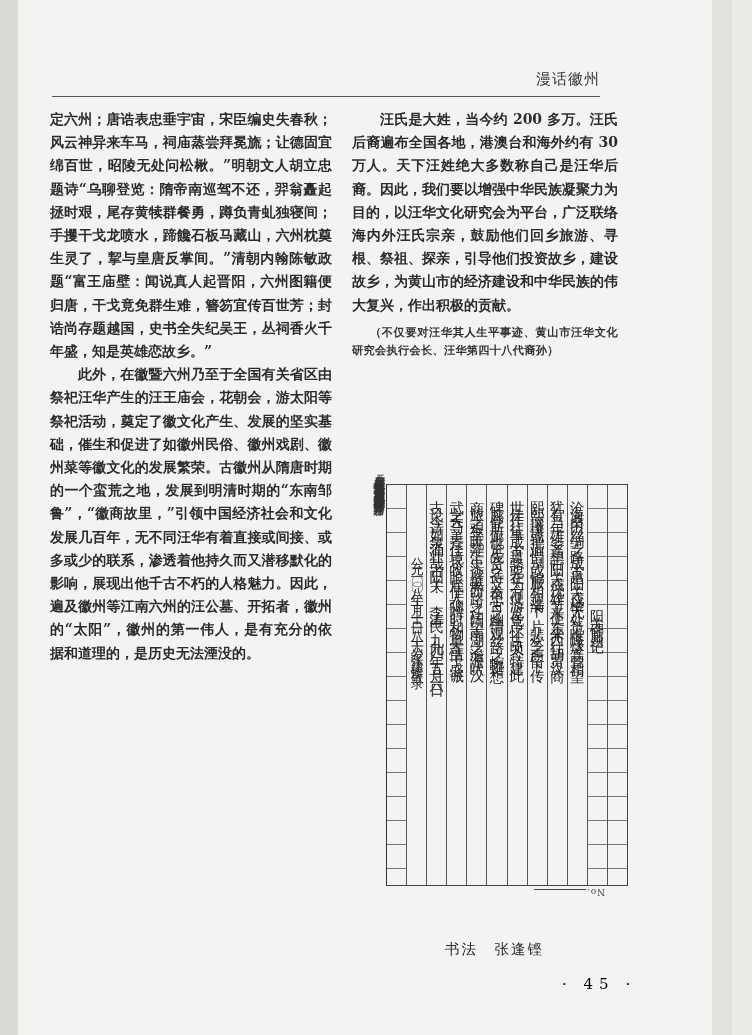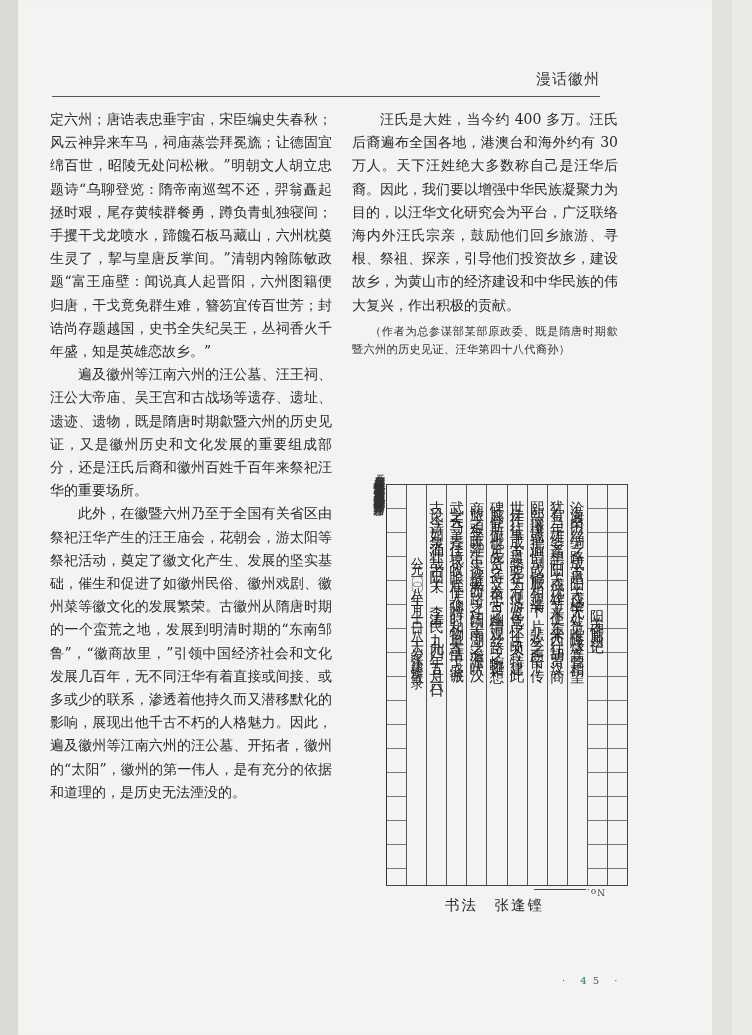--- a/index.html
+++ b/index.html
@@ -23,20 +23,21 @@
     font-size: 15px; letter-spacing: 1px; color: #333;
   }
   .head-rule {
     position: absolute; left: 52px; top: 96px; width: 548px; height: 0;
     border-top: 1.5px solid #555;
   }
   .col {
     position: absolute; top: 108px;
     font-size: 14px; line-height: 23.2px; color: #2b2b2b;
     text-align: justify;
+    font-weight: bold;
   }
   .col p { margin: 0; }
   .col p.indent { text-indent: 2em; }
   .col-left { left: 50px; width: 282px; }
   .col-right { left: 352px; width: 266px; }
   .author-note {
     font-size: 11.2px; line-height: 18px; color: #333; margin-top: 6px !important;
     text-indent: 1.6em; letter-spacing: 0.3px;
   }
 
@@ -71,48 +72,47 @@
   .gcol.title .vtxt { margin-top: 110px; letter-spacing: 6px; font-size: 14px; }
   .gcol.date .vtxt { margin-top: 58px; font-size: 13px; letter-spacing: 6px; }
   .gcol.mid .vtxt { }
   .grid-no {
     position: absolute; left: 238px; top: 421px; font-size: 9px; color:#444;
     transform: rotate(180deg); letter-spacing: 1px;
   }
   .grid-no-line { position:absolute; left:186px; top:423px; width:52px; border-top:1px solid #444; }
 
   .caption {
-    position: absolute; left: 445px; top: 896px; font-size: 14.5px; color: #2a2a2a;
+    position: absolute; left: 445px; top: 940px; font-size: 14.5px; color: #2a2a2a;
     letter-spacing: 2px; word-spacing: 10px;
   }
   .page-num {
-    position: absolute; left: 562px; top: 975px; font-size: 10px; color: #0f766e;
+    position: absolute; left: 562px; top: 975px; font-size: 15px; color: #000000;
     letter-spacing: 6px;
   }
 </style>
 </head>
 <body>
 
 <div class="left-strip"></div>
 <div class="page">
   <div class="right-strip"></div>
 </div>
 
 <div class="running-head">漫话徽州</div>
 <div class="head-rule"></div>
 
 <div class="col col-left">
   <p>定六州；唐诰表忠垂宇宙，宋臣编史失春秋；风云神异来车马，祠庙蒸尝拜冕旒；让德固宜绵百世，昭陵无处问松楸。”明朝文人胡立忠题诗“乌聊登览：隋帝南巡驾不还，羿翁矗起拯时艰，尾存黄犊群餐勇，蹲负青虬独寝间；手攫干戈龙喷水，蹄饞石板马藏山，六州枕奠生灵了，挈与皇唐反掌间。”清朝内翰陈敏政题“富王庙壁：闻说真人起晋阳，六州图籍便归唐，干戈竟免群生难，簪笏宜传百世芳；封诰尚存题越国，史书全失纪吴王，丛祠香火千年盛，知是英雄恋故乡。”</p>
-  <p class="indent">遍及徽州等江南六州的汪公墓、汪王祠、汪公大帝庙、吴王宫和古战场等遗存、遗址、遗迹、遗物，既是隋唐时期歙暨六州的历史见证，又是徽州历史和文化发展的重要组成部分，还是汪氏后裔和徽州百姓千百年来祭祀汪华的重要场所。</p>
   <p class="indent">此外，在徽暨六州乃至于全国有关省区由祭祀汪华产生的汪王庙会，花朝会，游太阳等祭祀活动，奠定了徽文化产生、发展的坚实基础，催生和促进了如徽州民俗、徽州戏剧、徽州菜等徽文化的发展繁荣。古徽州从隋唐时期的一个蛮荒之地，发展到明清时期的“东南邹鲁”，“徽商故里，”引领中国经济社会和文化发展几百年，无不同汪华有着直接或间接、或多或少的联系，渗透着他持久而又潜移默化的影响，展现出他千古不朽的人格魅力。因此，遍及徽州等江南六州的汪公墓、开拓者，徽州的“太阳”，徽州的第一伟人，是有充分的依据和道理的，是历史无法湮没的。</p>
 </div>
 
 <div class="col col-right">
-  <p class="indent">汪氏是大姓，当今约 400 多万。汪氏后裔遍布全国各地，港澳台和海外约有 30 万人。天下汪姓绝大多数称自己是汪华后裔。因此，我们要以增强中华民族凝聚力为目的，以汪华文化研究会为平台，广泛联络海内外汪氏宗亲，鼓励他们回乡旅游、寻根、祭祖、探亲，引导他们投资故乡，建设故乡，为黄山市的经济建设和中华民族的伟大复兴，作出积极的贡献。</p>
-  <p class="author-note">（作者为总参谋部某部原政委、既是隋唐时期歙暨六州的历史见证、汪华第四十八代裔孙）</p>
+  <p class="indent">汪氏是大姓，当今约 200 多万。汪氏后裔遍布全国各地，港澳台和海外约有 30 万人。天下汪姓绝大多数称自己是汪华后裔。因此，我们要以增强中华民族凝聚力为目的，以汪华文化研究会为平台，广泛联络海内外汪氏宗亲，鼓励他们回乡旅游、寻根、祭祖、探亲，引导他们投资故乡，建设故乡，为黄山市的经济建设和中华民族的伟大复兴，作出积极的贡献。</p>
+  <p class="author-note">（不仅要对汪华其人生平事迹、黄山市汪华文化研究会执行会长、汪华第四十八代裔孙）</p>
 </div>
 
 <div class="callig">
   <div class="callig-side">元九八年六月廿四日至三十日神州倩影网之旅记行与会书家书协沙下此《阳关碑廊题记》以志纪念并以此赠杭州歙州学研究会之会长刘先生存念</div>
   <div class="grid">
     <div class="gcol blank-rows">
         <span class="vtxt"></span>
       </div>
     <div class="gcol title blank-rows">
         <span class="vtxt">阳关碑廊题记</span>

